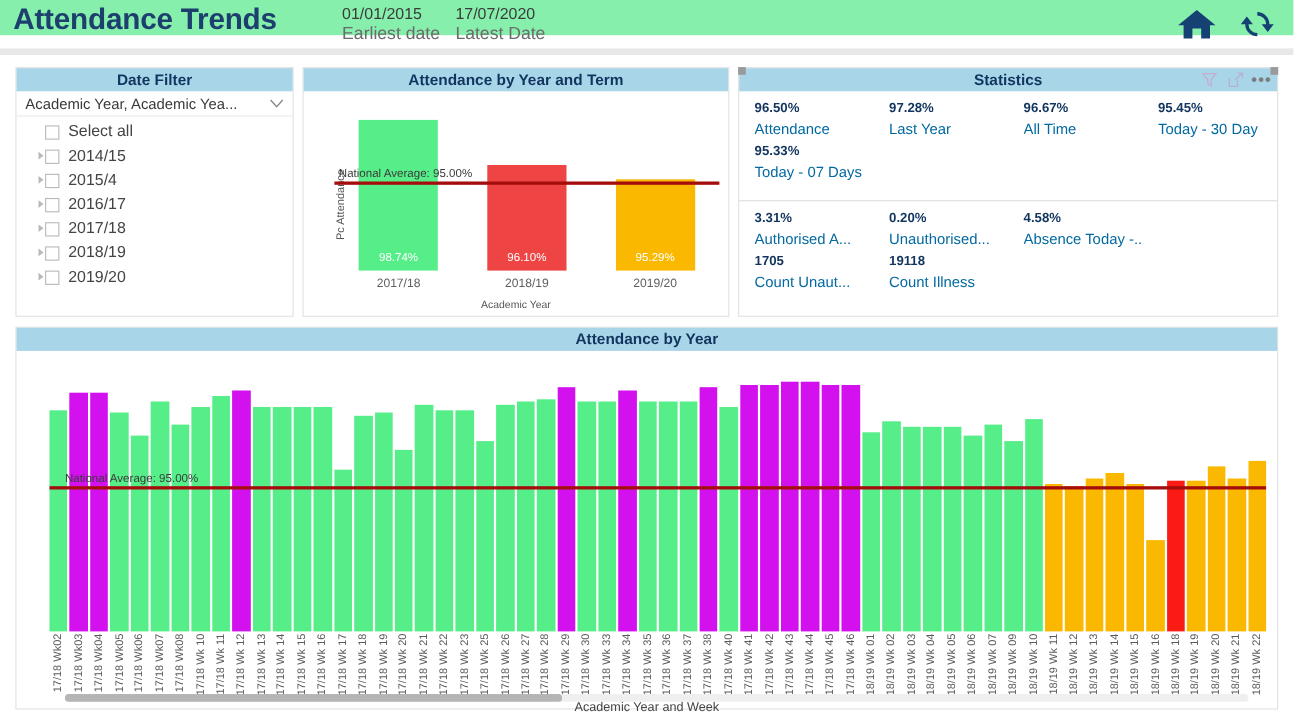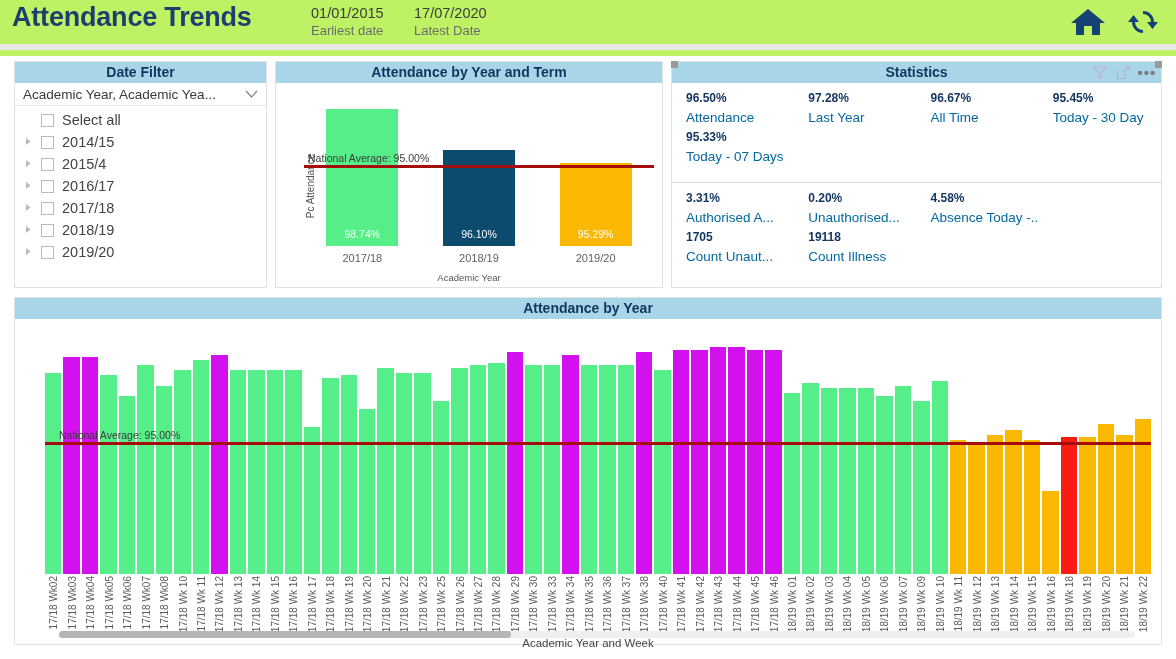--- a/index.html
+++ b/index.html
@@ -6,35 +6,35 @@
   html, body {
     width: 1176px; height: 659px;
     background: #ffffff;
     font-family: "Liberation Sans", sans-serif;
     overflow: hidden;
   }
   #app { position: relative; width: 1176px; height: 659px; background:#ffffff; }
 
   
   .header {
-    position: absolute; left:0; top:0; width:1176px; height:56px;
-    background:#bef264;
+    position: absolute; left:0; top:0; width:1176px; height:32px;
+    background:#86efac;
   }
   .header-rule {
     position:absolute; left:0; top:44px; width:1176px; height:6px;
     background:#e8e8e8;
   }
   .app-title {
     position:absolute; left:12px; top:2px;
     font-size:27px; font-weight:bold; color:#1d3f6e;
     letter-spacing:-0.2px;
   }
   .date-stat { position:absolute; top:5px; }
   .date-stat .dval { font-size:14.5px; color:#3b3b3b; line-height:17px; }
-  .date-stat .dlbl { font-size:13px; color:#6b6b6b; line-height:17px; }
+  .date-stat .dlbl { font-size:16px; color:#6b6b6b; line-height:17px; }
   .date-stat.d1 { left:311px; }
   .date-stat.d2 { left:414px; }
   .hdr-icons { position:absolute; right:14px; top:0px; display:flex; gap:16px; align-items:center; height:44px; }
   .hdr-icons svg { display:block; }
 
   
   .panel {
     position:absolute; background:#ffffff;
     border:1px solid #e2e2e2;
   }
@@ -45,21 +45,21 @@
   }
 
   
   #date-filter { left:14px; top:61px; width:253px; height:227px; }
   .slicer-head {
     display:flex; align-items:center; justify-content:space-between;
     padding:4px 8px 3px 8px; border-bottom:1px solid #e9e9e9;
   }
   .slicer-head .txt { font-size:13.5px; color:#3a3a3a; white-space:nowrap; overflow:hidden; }
   .chev { color:#7a7a7a; font-size:12px; line-height:10px; }
-  .slicer-list { padding:3px 0 0 0; }
+  .slicer-list { padding:3px 0 0 0;text-align:right; }
   .slicer-row { display:flex; align-items:center; height:22px; padding-left:10px; }
   .expander { width:16px; font-size:9px; color:#b2b2b2; line-height:10px; }
   .cbx {
     width:13px; height:13px; border:1px solid #b9b9b9; background:#fff;
     margin-right:8px; flex:none;
   }
   .slicer-row .lbl { font-size:14.5px; color:#444; }
 
   
   #term-chart { left:275px; top:61px; width:388px; height:227px; }
@@ -241,21 +241,21 @@
 
   <div class="panel" id="term-chart">
     <div class="panel-title">Attendance by Year and Term</div>
     <div class="tc-body">
       <div class="axis-y-label">Pc Attendance</div>
       <div class="tc-plot">
         <div class="tc-bars" id="tc-bars">
             <div class="tc-bar" title="2017/18" style="height: 92%; background: rgb(85, 238, 136);">
               <span class="val">98.74%</span>
             </div>
-            <div class="tc-bar" title="2018/19" style="height: 64.2105%; background: #0c4a6e;">
+            <div class="tc-bar" title="2018/19" style="height: 64.2105%; background: #ef4444;">
               <span class="val">96.10%</span>
             </div>
             <div class="tc-bar" title="2019/20" style="height: 55.6842%; background: rgb(251, 184, 0);">
               <span class="val">95.29%</span>
             </div>
           </div>
         <div class="natline" id="tc-natline" style="bottom: 52.6316%; background: rgb(165, 13, 13);"></div>
         <div class="natlabel" id="tc-natlabel" style="bottom: calc(52.6316% + 4px); left: 4px;">National Average: 95.00%</div>
       </div>
       <div class="tc-cats" id="tc-cats">

